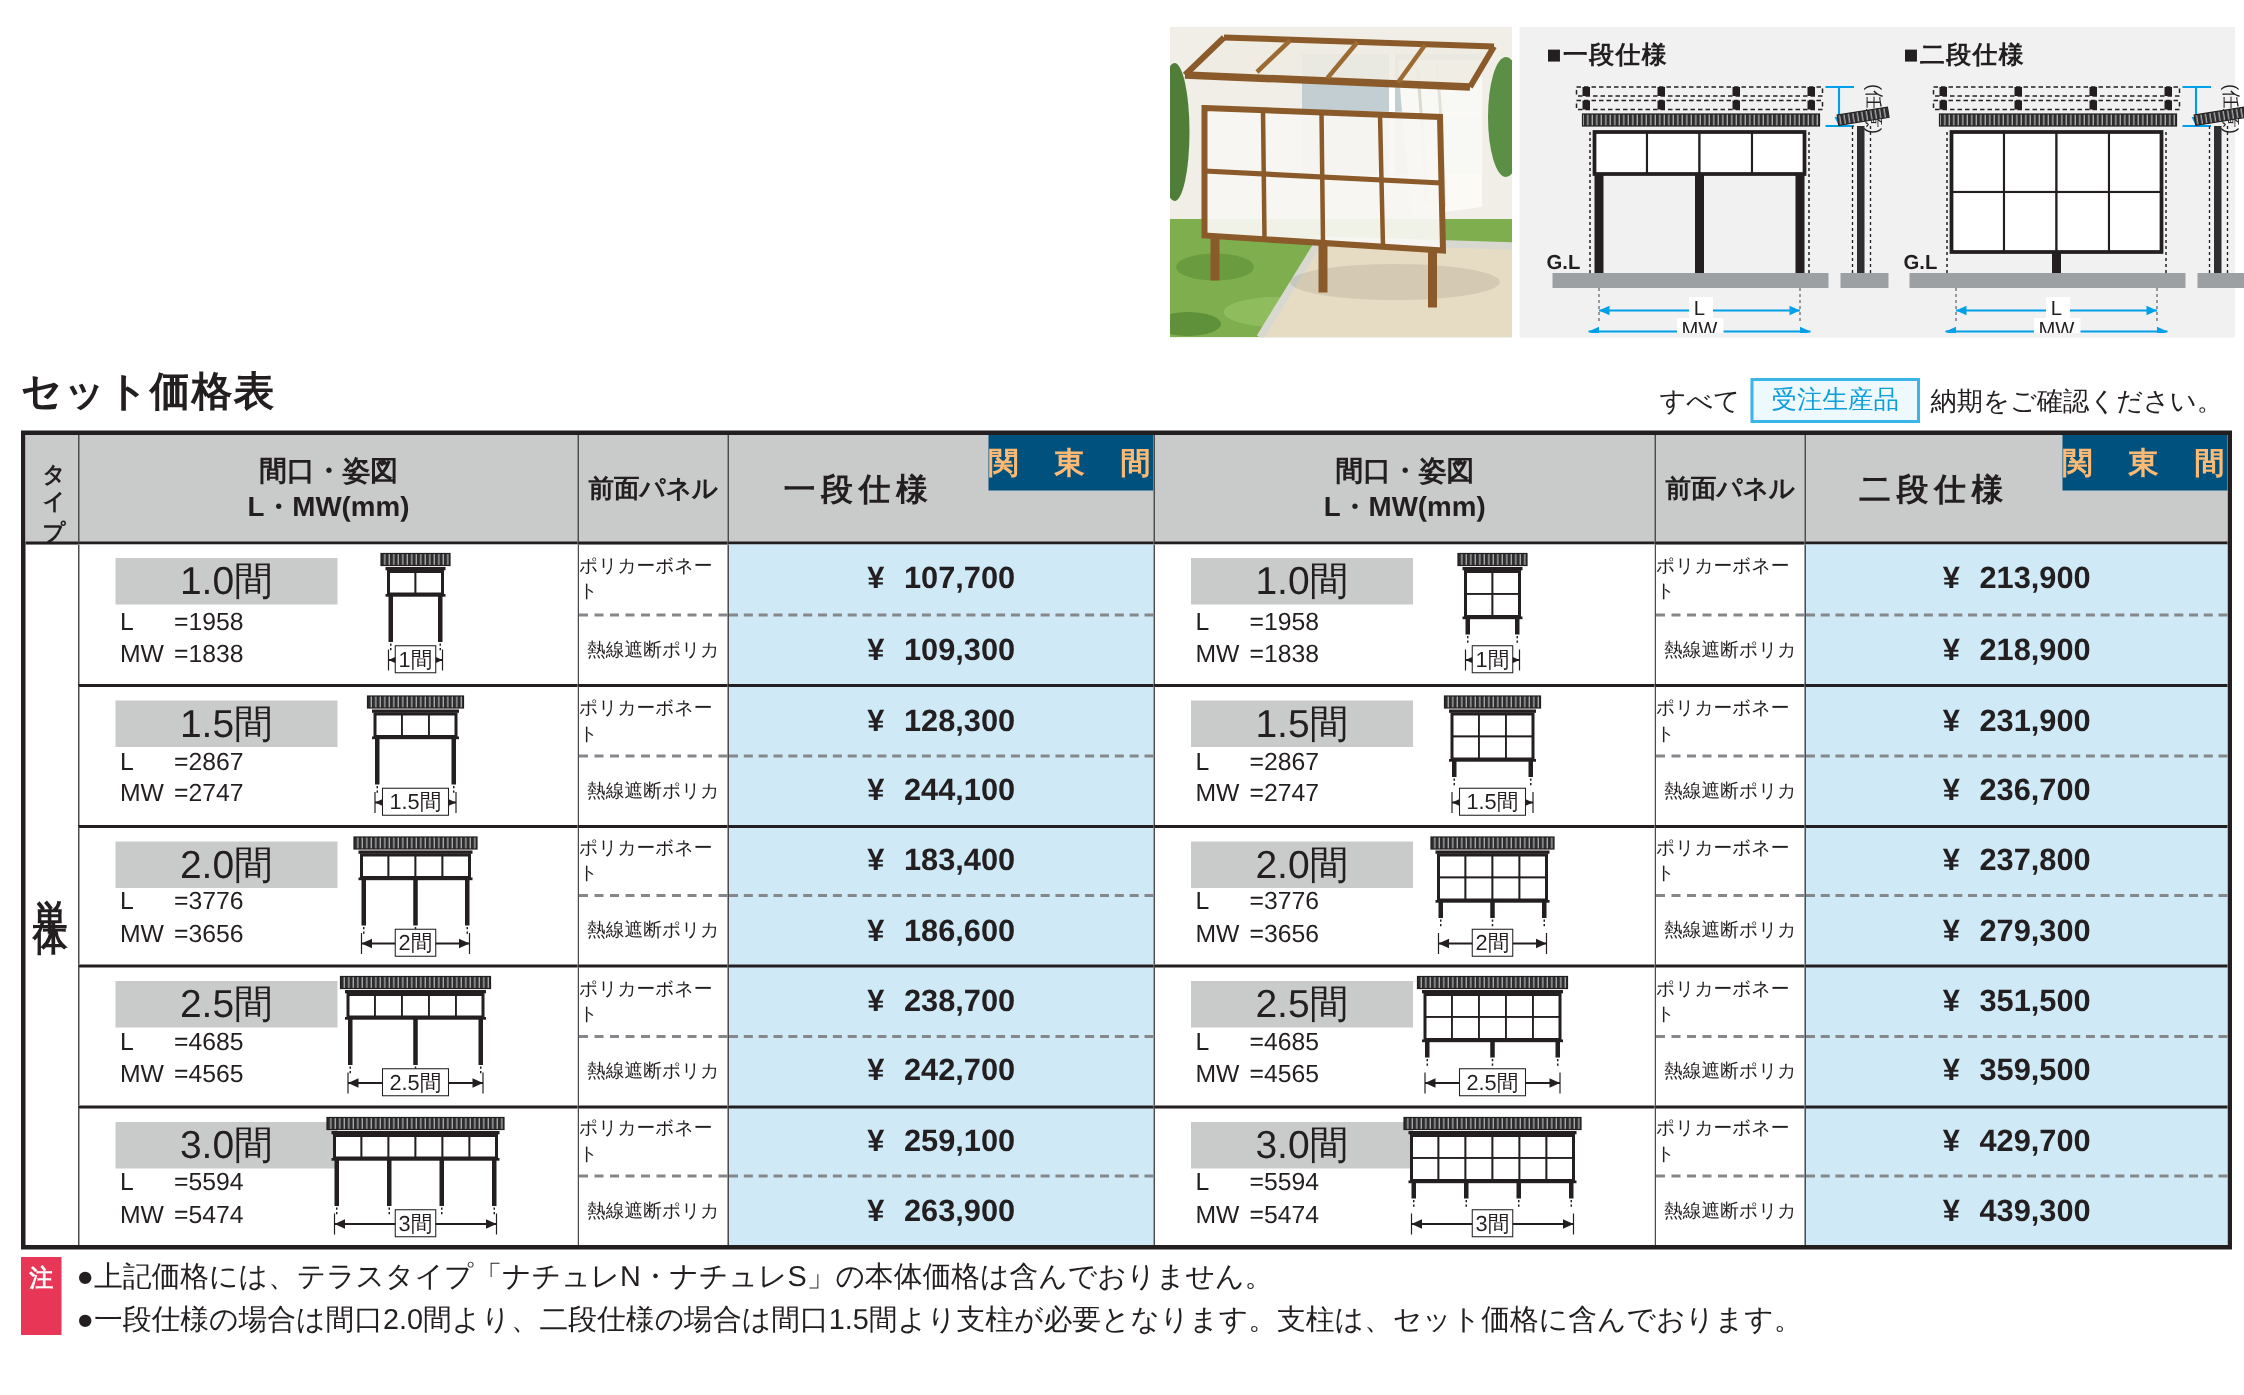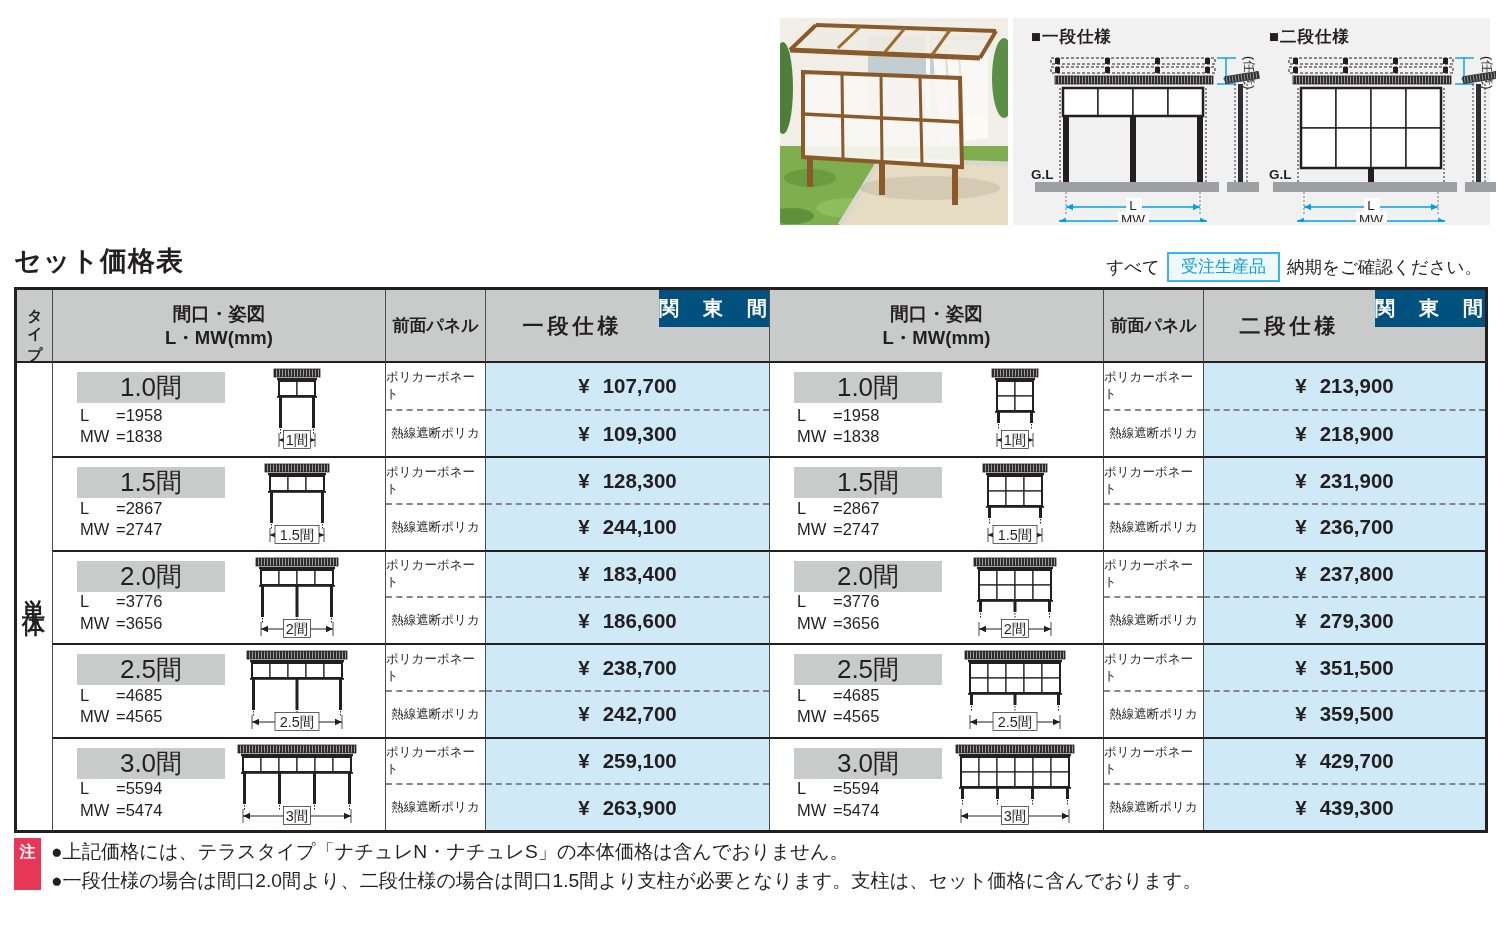--- a/index.html
+++ b/index.html
@@ -26,28 +26,28 @@
     border:3px solid #231f20;background:#fff;}
   .price-table>div{box-sizing:border-box;}
   .c1{grid-column:1}.c2{grid-column:2}.c3{grid-column:3}.c4{grid-column:4}.c5{grid-column:5}.c6{grid-column:6}.c7{grid-column:7}
   .hd{grid-row:1;background:#c9caca;border-bottom:2px solid #231f20;display:flex;align-items:center;justify-content:center;}
   .vsep{border-left:1.5px solid #4c4c4e;}
   .h-type .vert{writing-mode:vertical-rl;text-orientation:upright;font-size:15px;font-weight:bold;letter-spacing:1px;}
   .h-facade{flex-direction:column;font-size:18.5px;line-height:1.25;font-weight:bold;}
   .h-panel{font-size:17px;font-weight:bold;}
   .h-price{flex-direction:row;padding:0;align-items:stretch;}
   .h-price .spec{flex:1;display:flex;align-items:center;justify-content:center;font-size:21px;font-weight:bold;letter-spacing:4px;}
-  .h-price .region{height:37px;background:#00517e;color:#ffffff;display:flex;align-items:center;justify-content:center;font-size:20px;font-weight:bold;letter-spacing:2px;}
+  .h-price .region{height:37px;background:#00517e;color:#fdba74;display:flex;align-items:center;justify-content:center;font-size:20px;font-weight:bold;letter-spacing:2px;}
   .type-body{grid-column:1;grid-row:2/7;display:flex;align-items:center;justify-content:center;}
   .type-body .vert2{writing-mode:vertical-rl;text-orientation:upright;font-size:23px;font-weight:bold;letter-spacing:14px;}
   .bt{border-top:2px solid #231f20;}
   .facade-cell{position:relative;background:#fff;}
   .size-box{position:absolute;left:24px;top:9px;width:148px;height:31px;background:#c9caca;display:flex;align-items:center;justify-content:center;font-size:26px;}
   .lm{position:absolute;left:27px;bottom:9px;font-size:16.5px;line-height:1.3;display:grid;grid-template-columns:36px auto;}
-  .mini{position:absolute;right:0;top:3px;width:176px;display:flex;justify-content:center;}
+  .mini{position:absolute;right:20px;top:3px;width:176px;display:flex;justify-content:center;}
   .duo{display:flex;flex-direction:column;}
   .duo>div{flex:1;display:flex;align-items:center;justify-content:center;}
   .duo>div.dash{border-bottom:2px dashed #85878a;}
   .panel-cell>div{font-size:12.5px;}
   .price-cell{background:#cfe9f7;}
   .price-cell>div{font-size:20.5px;font-weight:bold;gap:13px;}
 
   
   .notes{position:absolute;left:14px;top:838px;width:1468px;display:flex;}
   .note-marker{width:27px;height:52px;background:#e73656;color:#fff;font-size:16px;font-weight:bold;text-align:center;padding-top:4px;box-sizing:border-box;flex:none;}

